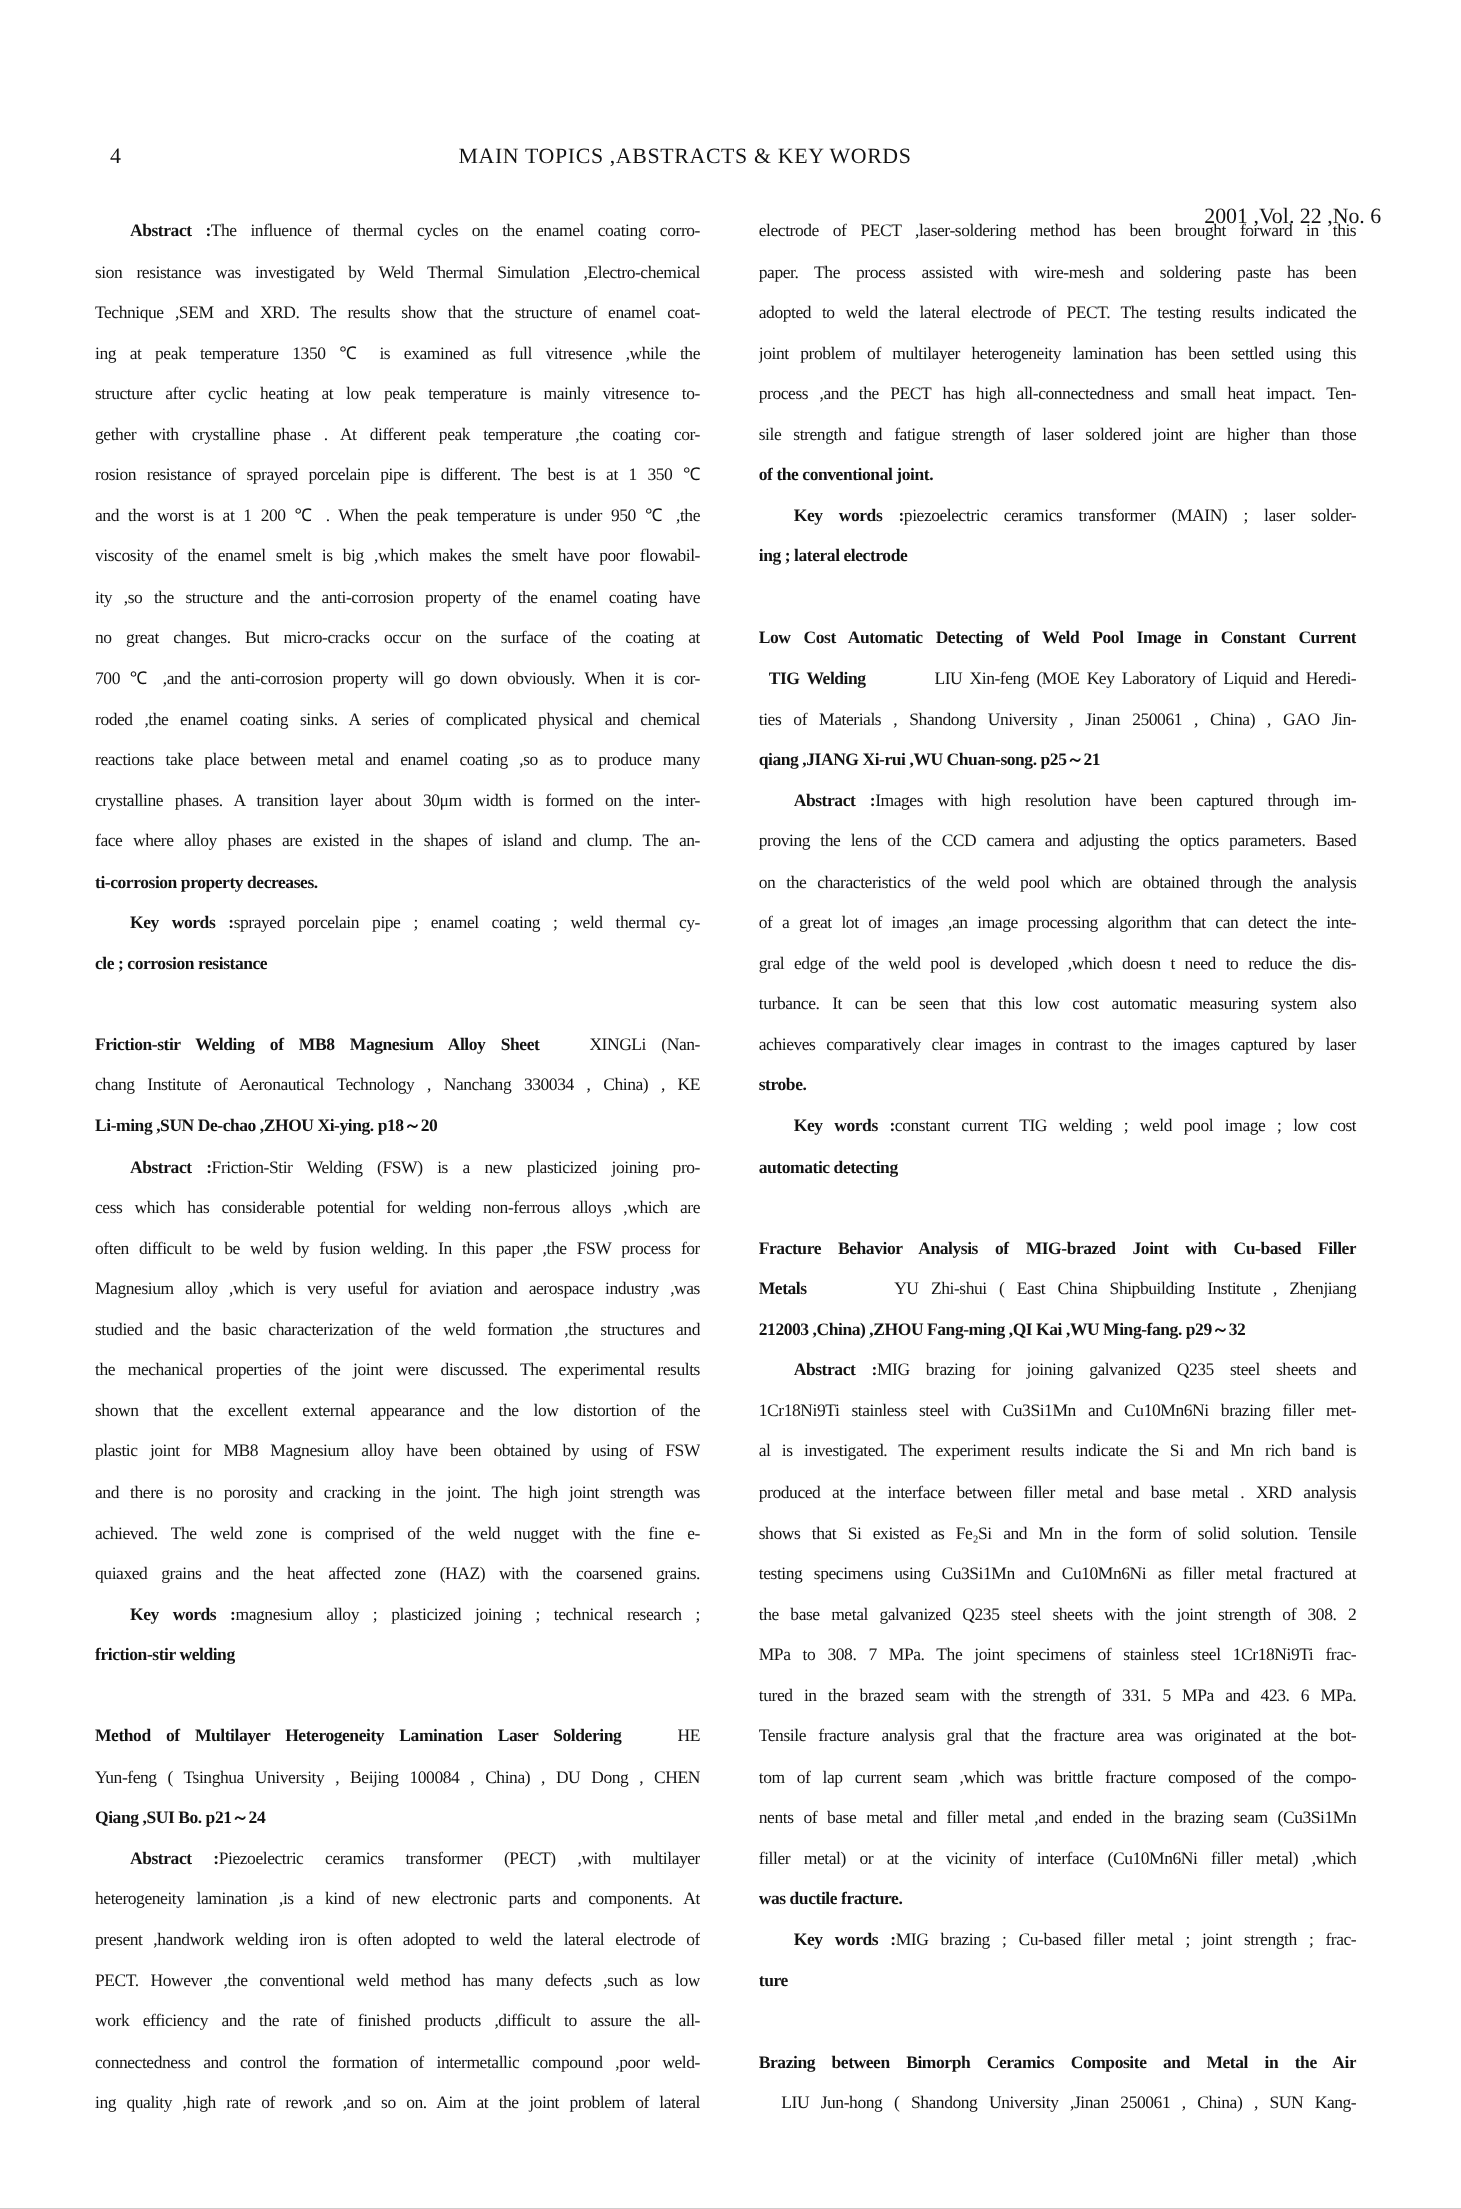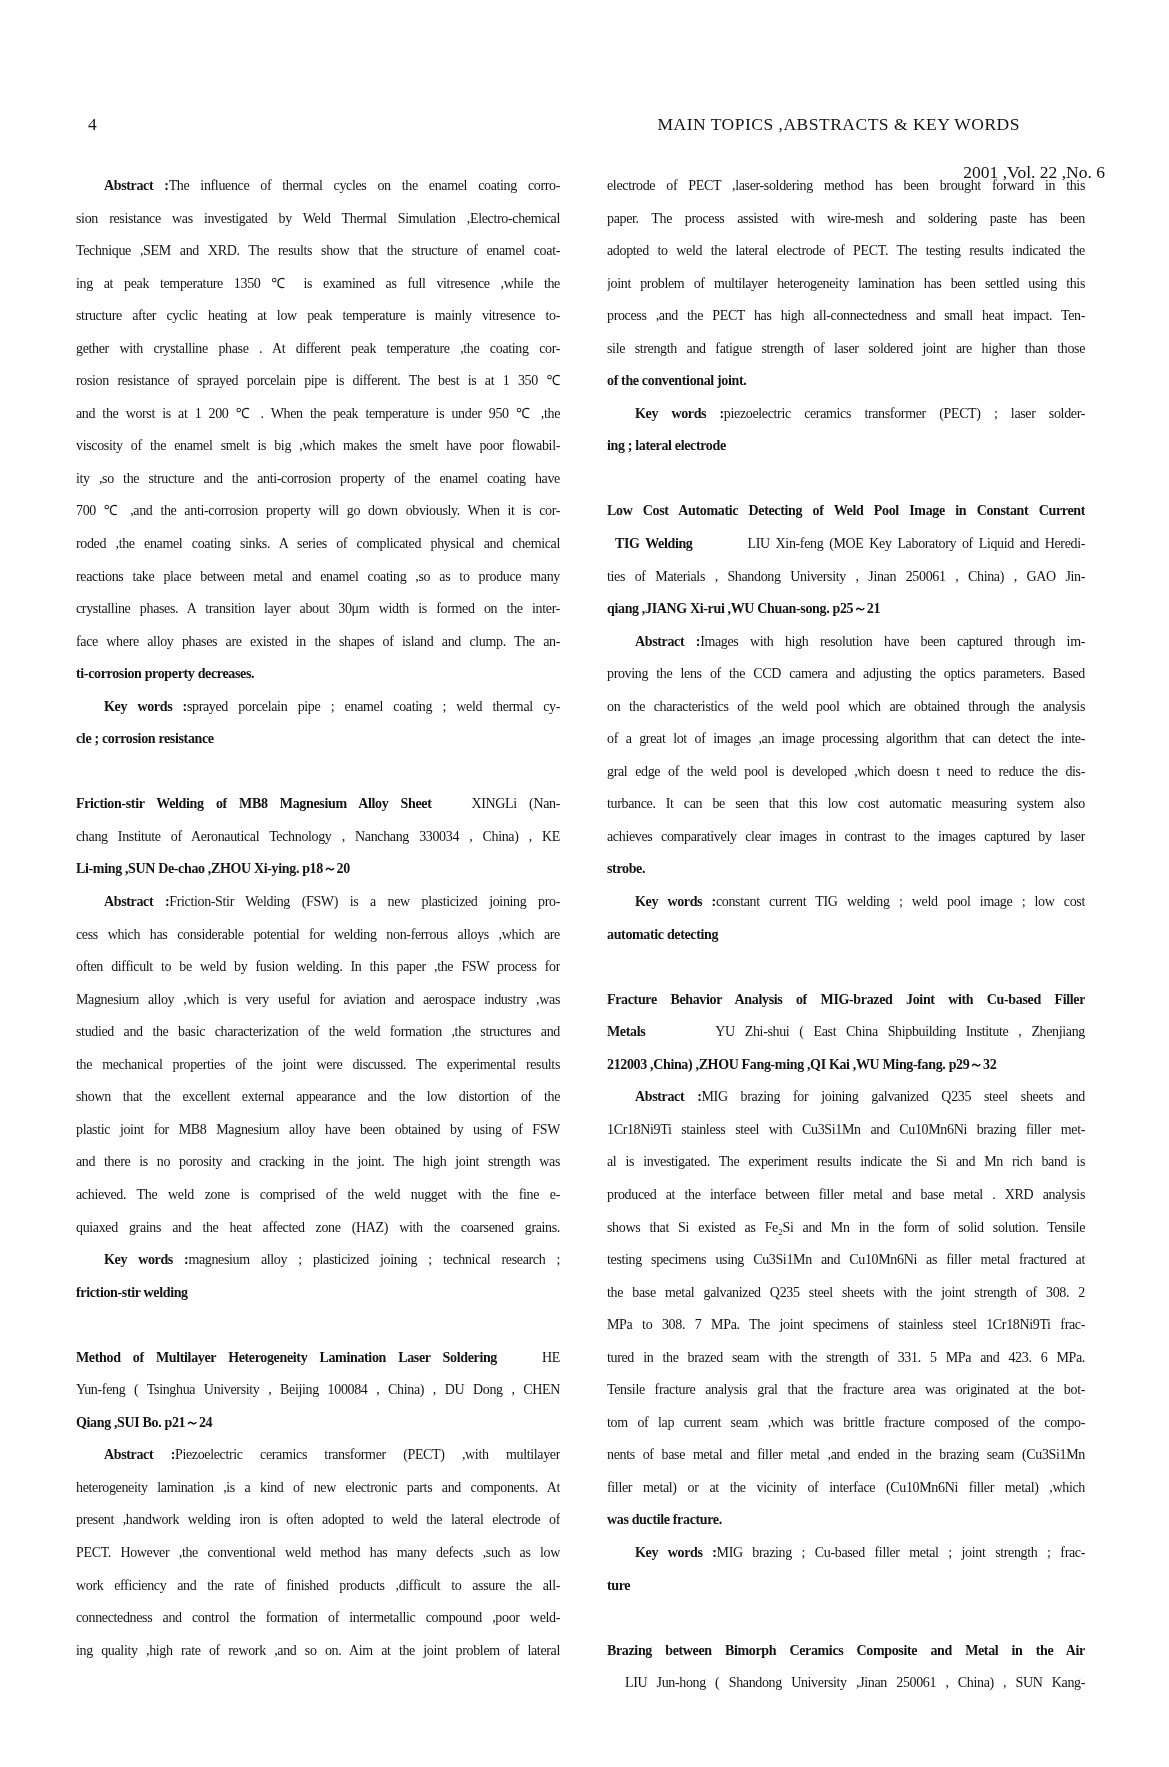--- a/index.html
+++ b/index.html
@@ -10,21 +10,21 @@
     background:#ffffff;
     font-family:"Liberation Serif", serif;
     color:#141414;
     overflow:hidden;
   }
   .header {
     position:absolute; left:76px; top:114px; width:1029px; height:30px;
     font-size:17.5px;
   }
   .header .pagenum { position:absolute; left:12px; top:0; }
-  .header .htitle  { position:absolute; left:0; right:85px; top:0; text-align:right; letter-spacing:0.5px; }
+  .header .htitle  { position:absolute; left:0; right:85px; top:0; text-align:center; letter-spacing:0.5px; }
   .header .hissue  { position:absolute; right:0; top:0;margin-top:48px; }
   .col { position:absolute; top:170px; }
   #col-left  { left:76px;  width:484px; }
   #col-right { left:607px; width:478px; }
   .line {
     height:32.55px; line-height:32.55px;
     font-size:14px; letter-spacing:-0.35px;
     white-space:nowrap; overflow:hidden;
     text-align:justify; text-align-last:justify;
   }
@@ -47,20 +47,21 @@
         <div class="line"><span class="sp" style="width: 28px;"></span><b>Abstract :</b><span>The influence of thermal cycles on the enamel coating corro-</span></div>
         <div class="line"><span>sion resistance was investigated by Weld Thermal Simulation ,Electro-chemical</span></div>
         <div class="line"><span>Technique ,SEM and XRD. The results show that the structure of enamel coat-</span></div>
         <div class="line"><span>ing at peak temperature 1350 ℃ is examined as full vitresence ,while the</span></div>
         <div class="line"><span>structure after cyclic heating at low peak temperature is mainly vitresence to-</span></div>
         <div class="line"><span>gether with crystalline phase . At different peak temperature ,the coating cor-</span></div>
         <div class="line"><span>rosion resistance of sprayed porcelain pipe is different. The best is at 1 350 ℃</span></div>
         <div class="line"><span>and the worst is at 1 200 ℃ . When the peak temperature is under 950 ℃ ,the</span></div>
         <div class="line"><span>viscosity of the enamel smelt is big ,which makes the smelt have poor flowabil-</span></div>
         <div class="line"><span>ity ,so the structure and the anti-corrosion property of the enamel coating have</span></div>
+        <div class="line"><span>no great changes. But micro-cracks occur on the surface of the coating at</span></div>
         <div class="line"><span>700 ℃ ,and the anti-corrosion property will go down obviously. When it is cor-</span></div>
         <div class="line"><span>roded ,the enamel coating sinks. A series of complicated physical and chemical</span></div>
         <div class="line"><span>reactions take place between metal and enamel coating ,so as to produce many</span></div>
         <div class="line"><span>crystalline phases. A transition layer about 30μm width is formed on the inter-</span></div>
         <div class="line"><span>face where alloy phases are existed in the shapes of island and clump. The an-</span></div>
         <div class="line last-left"><span>ti-corrosion property decreases.</span></div>
       </div>
       <div>
         <div class="line"><span class="sp" style="width: 28px;"></span><b>Key words :</b><span>sprayed porcelain pipe ; enamel coating ; weld thermal cy-</span></div>
         <div class="line last-left"><span>cle ; corrosion resistance</span></div>
@@ -108,21 +109,21 @@
       <div>
         <div class="line"><span>electrode of PECT ,laser-soldering method has been brought forward in this</span></div>
         <div class="line"><span>paper. The process assisted with wire-mesh and soldering paste has been</span></div>
         <div class="line"><span>adopted to weld the lateral electrode of PECT. The testing results indicated the</span></div>
         <div class="line"><span>joint problem of multilayer heterogeneity lamination has been settled using this</span></div>
         <div class="line"><span>process ,and the PECT has high all-connectedness and small heat impact. Ten-</span></div>
         <div class="line"><span>sile strength and fatigue strength of laser soldered joint are higher than those</span></div>
         <div class="line last-left"><span>of the conventional joint.</span></div>
       </div>
       <div>
-        <div class="line"><span class="sp" style="width: 28px;"></span><b>Key words :</b><span>piezoelectric ceramics transformer (PECT) ; laser solder-</span></div>
+        <div class="line"><span class="sp" style="width: 28px;"></span><b>Key words :</b><span>piezoelectric ceramics transformer (MAIN) ; laser solder-</span></div>
         <div class="line last-left"><span>ing ; lateral electrode</span></div>
       </div>
       <div class="gapblock"></div>
       <div>
         <div class="line"><b>Low Cost Automatic Detecting of Weld Pool Image in Constant Current</b></div>
         <div class="line"><span class="sp" style="width: 8px;"></span><b>TIG Welding</b><span class="sp" style="width: 55px;"></span><span>LIU Xin-feng (MOE Key Laboratory of Liquid and Heredi-</span></div>
         <div class="line"><span>ties of Materials , Shandong University , Jinan 250061 , China) , GAO Jin-</span></div>
         <div class="line last-left"><span>qiang ,JIANG Xi-rui ,WU Chuan-song. p25～21</span></div>
       </div>
       <div>

